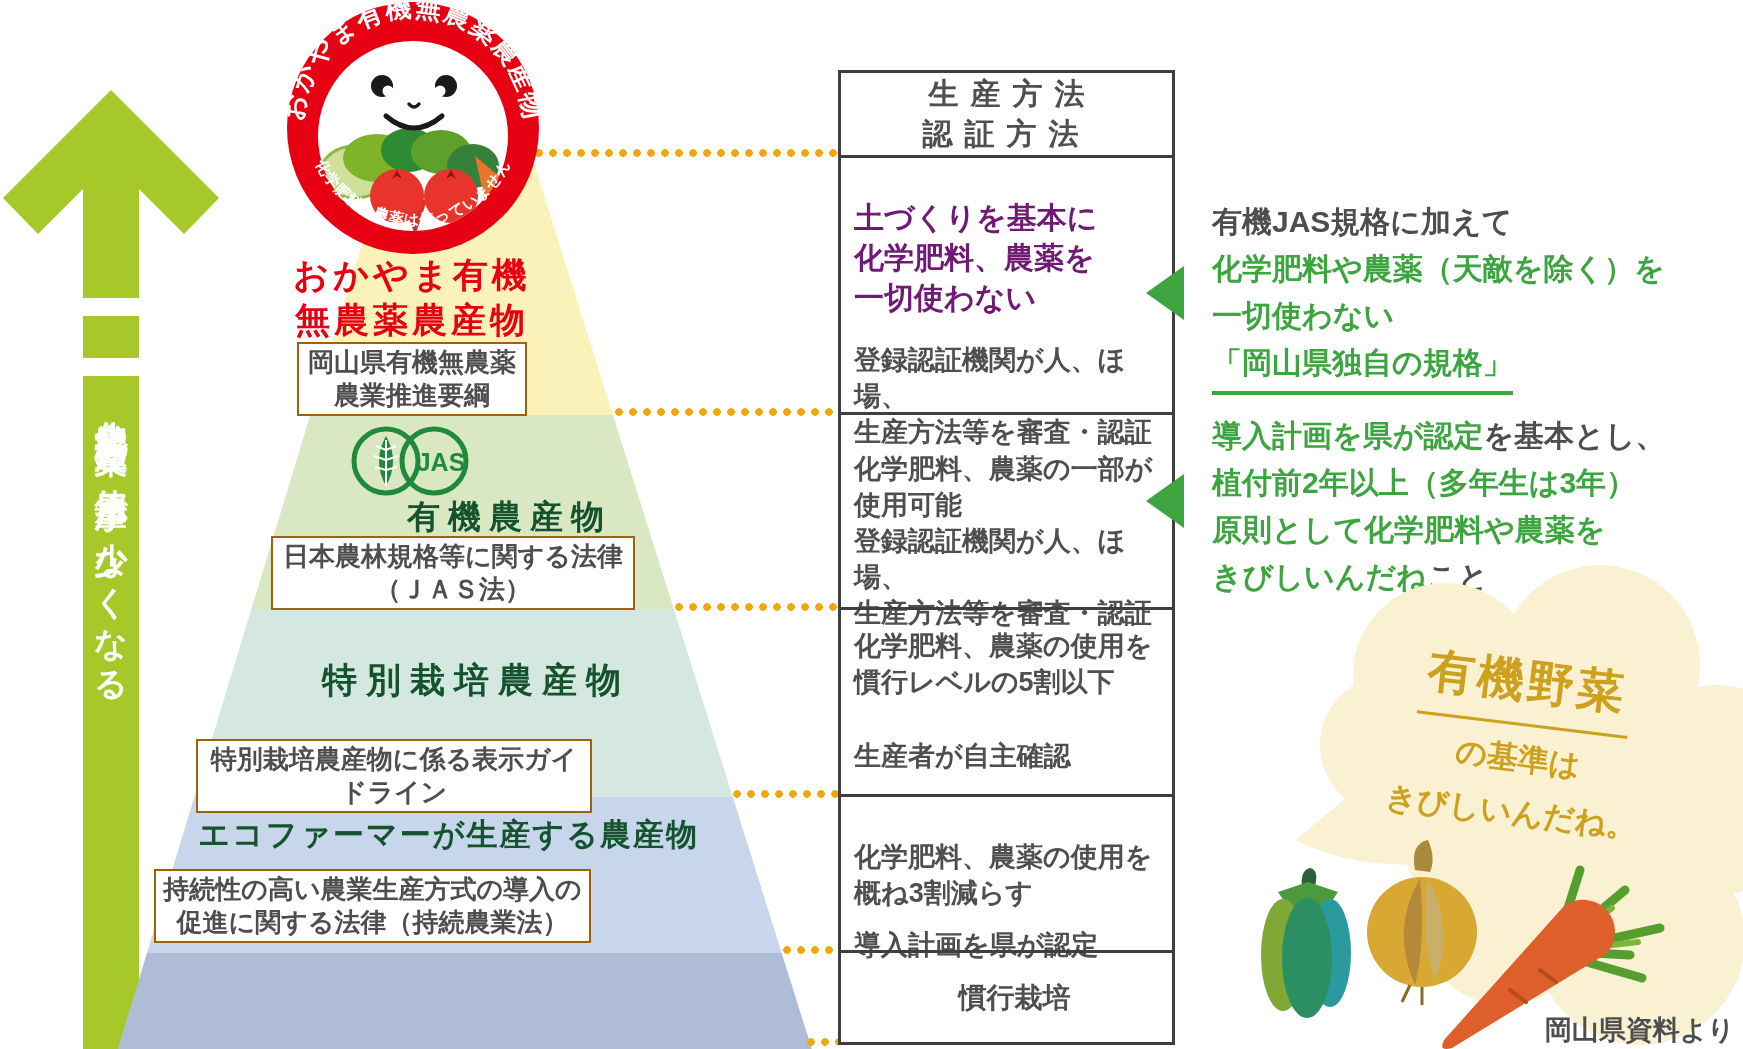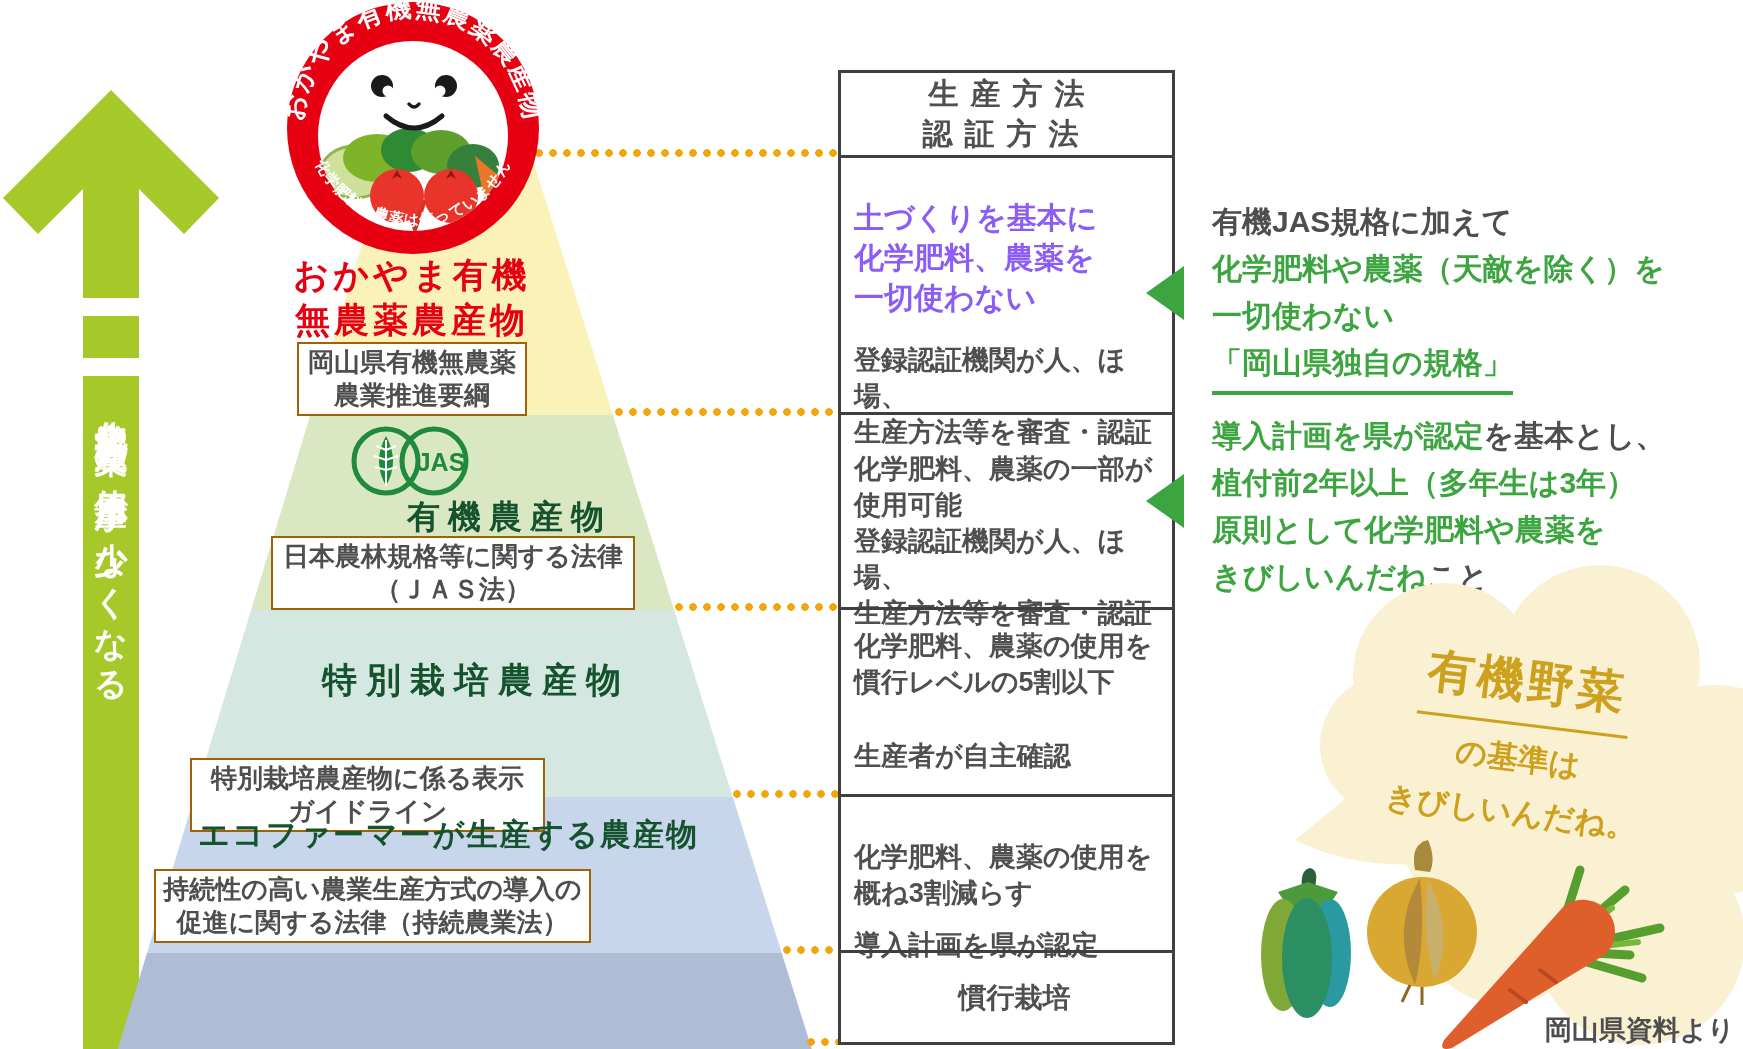--- a/index.html
+++ b/index.html
@@ -26,35 +26,35 @@
   .t1{left:212px;top:252px;width:400px;font-size:35px;line-height:45px;letter-spacing:4px;
       font-weight:800;color:#e60012;text-align:center;}
   .t2{left:212px;top:495px;width:400px;font-size:33px;letter-spacing:8px;}
   .t3{left:230px;top:657px;width:400px;font-size:35px;letter-spacing:9px;}
   .t4{left:175px;top:814px;width:524px;font-size:31px;letter-spacing:2px;}
   .t5{left:250px;top:981px;width:410px;font-size:33px;letter-spacing:9px;}
   .lawbox{background:#fff;border:2px solid #a16207;color:#4e4e4e;font-size:26px;line-height:33px;
           font-weight:600;text-align:center;padding:2px 6px;box-sizing:border-box;}
   .box1{left:297px;top:342px;width:230px;}
   .box2{left:271px;top:536px;width:364px;}
-  .box3{left:190px;top:739px;width:355px;margin-top:19px;}
+  .box3{left:196px;top:739px;width:396px;}
   .box4{left:154px;top:869px;width:437px;}
   
   .leader{height:8px;background-image:radial-gradient(circle closest-side,#f2a60a 88%,transparent);
           background-size:14px 8px;background-repeat:repeat-x;background-position:left center;}
   
   #mtable{left:838px;top:70px;width:337px;height:975px;border:3px solid #3f3f3f;box-sizing:border-box;
           display:flex;flex-direction:column;background:transparent;}
   .trow{box-sizing:border-box;border-top:3px solid #3f3f3f;font-size:27px;line-height:36px;
         font-weight:600;color:#4f4f4f;padding-left:13px;}
   .thead{border-top:none;height:82px;display:flex;align-items:center;justify-content:center;
          text-align:center;font-size:30px;line-height:40px;font-weight:700;letter-spacing:12px;
          text-indent:12px;padding-left:0;}
   .trow1{height:257px;padding-top:40px;}
-  .trow1 .main{color:#8b5cf6;font-size:30px;line-height:40px;font-weight:800;}
+  .trow1 .main{color:#701a75;font-size:30px;line-height:40px;font-weight:800;}
   .trow1 .sub{margin-top:24px;}
   .trow2{height:195px;padding-top:36px;}
   .trow3{height:187px;padding-top:18px;display:flex;flex-direction:column;}
   .trow3 .sub{margin-top:auto;margin-bottom:20px;}
   .trow4{height:156px;padding-top:42px;}
   .trow4 .sub{margin-top:16px;}
   .trow5{height:92px;display:flex;align-items:center;justify-content:center;padding-left:16px;
          font-size:28px;}
   
   .green-tri{width:0;height:0;border-top:27px solid transparent;border-bottom:27px solid transparent;

